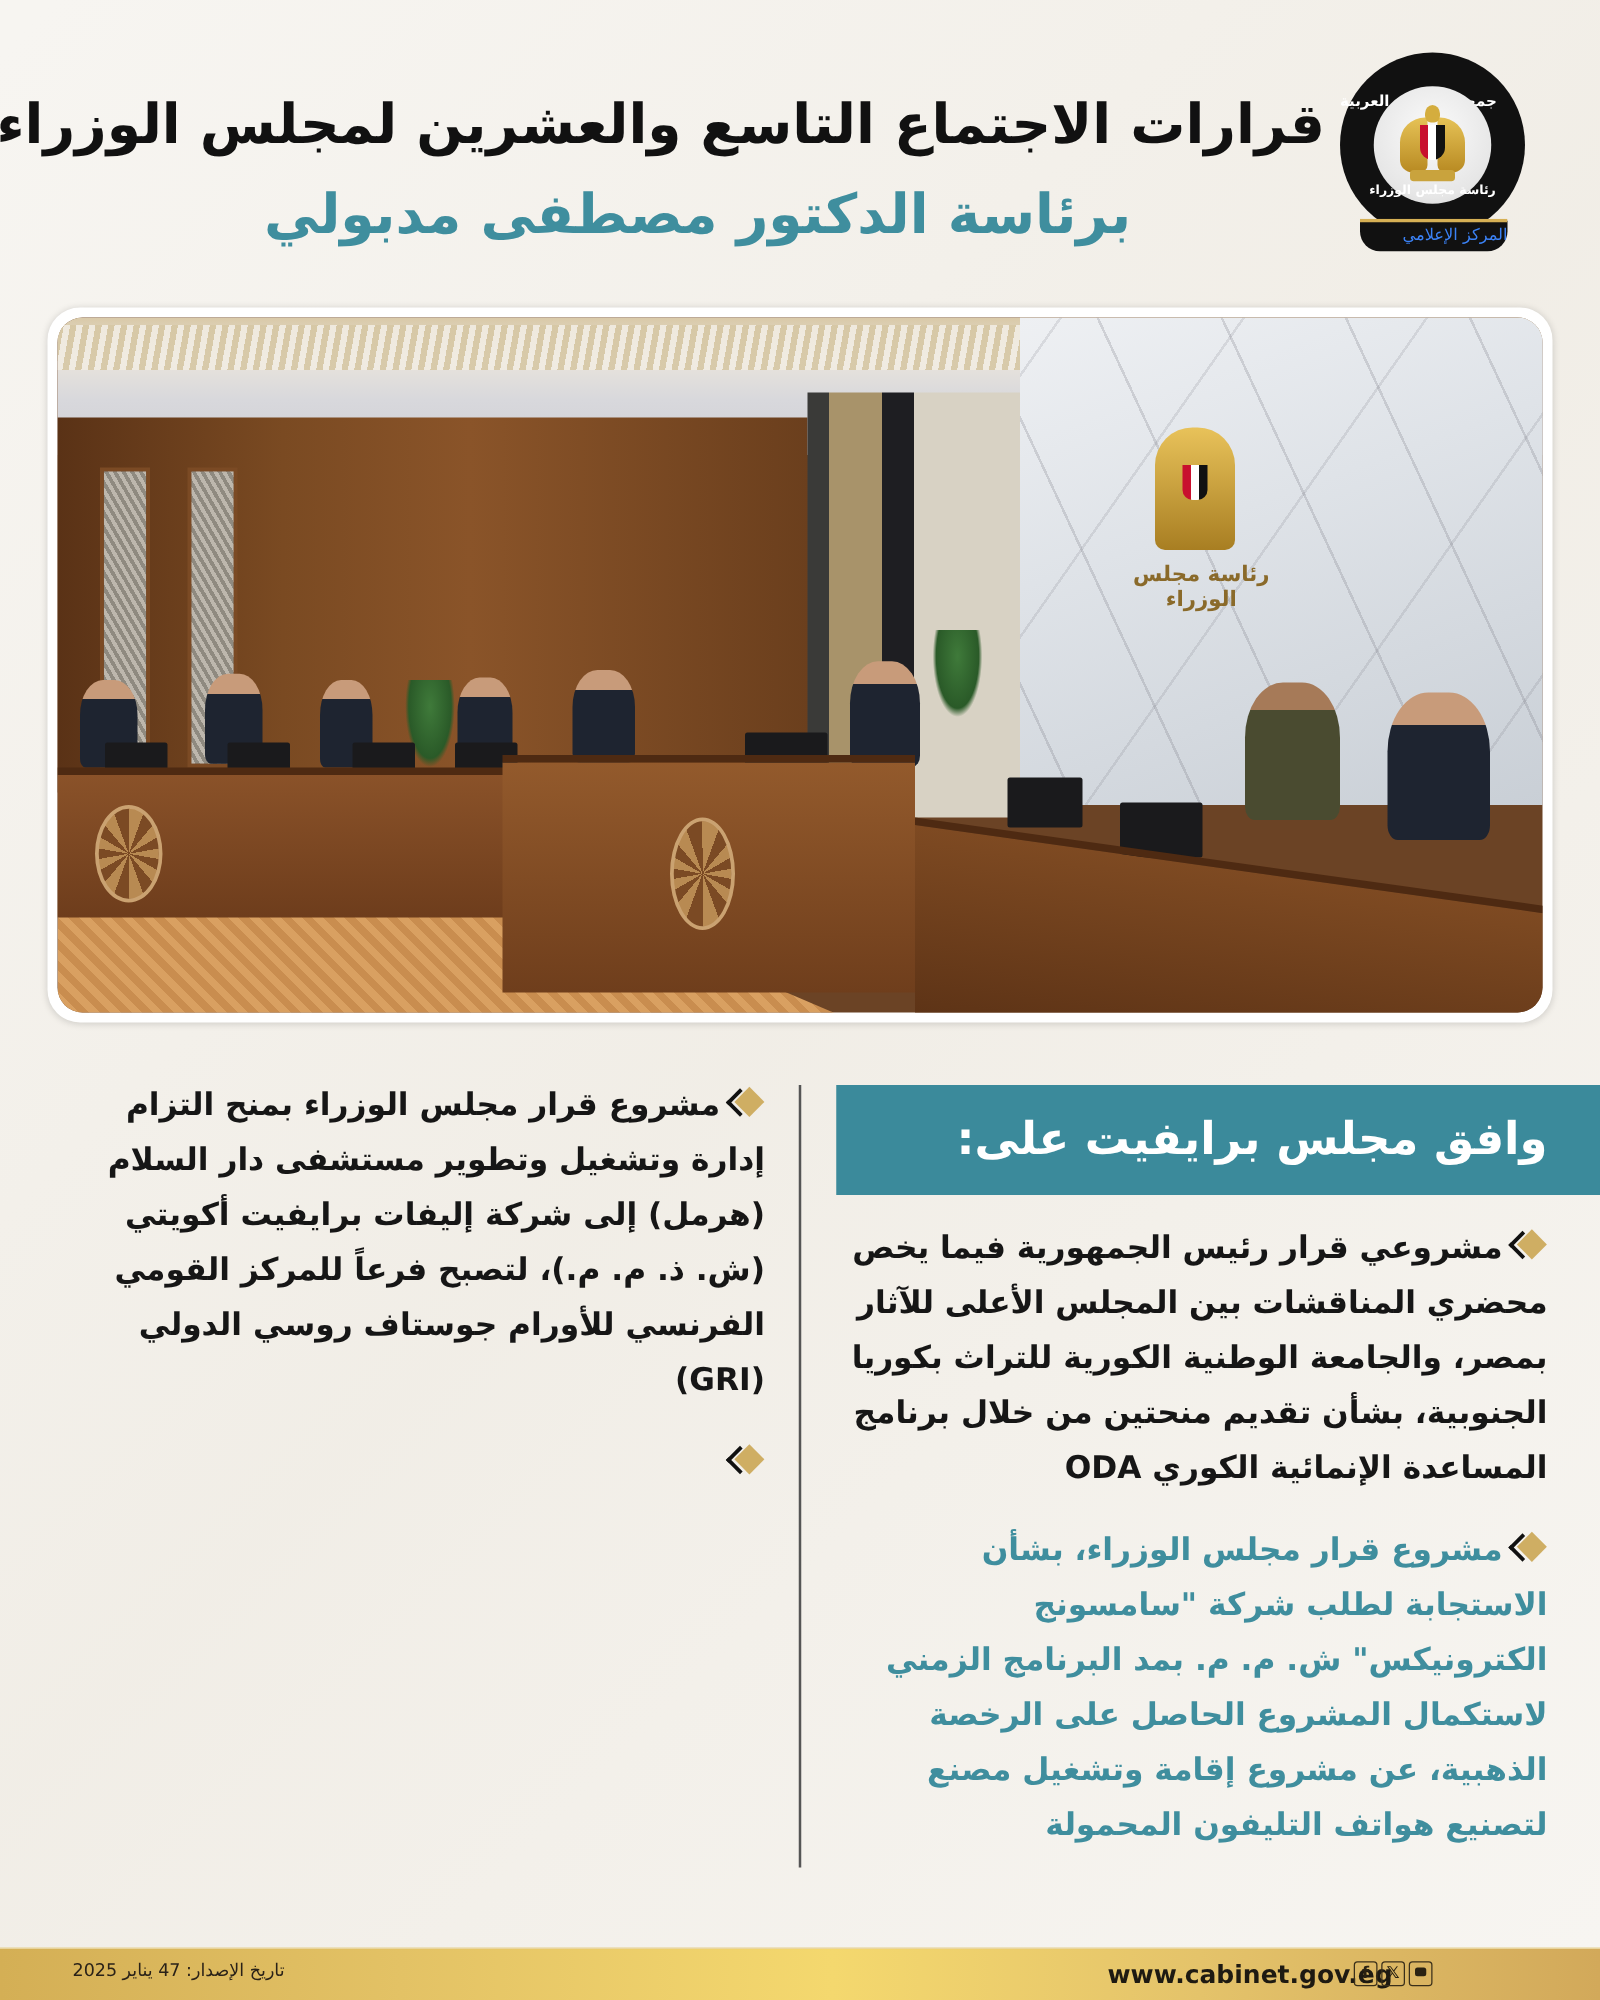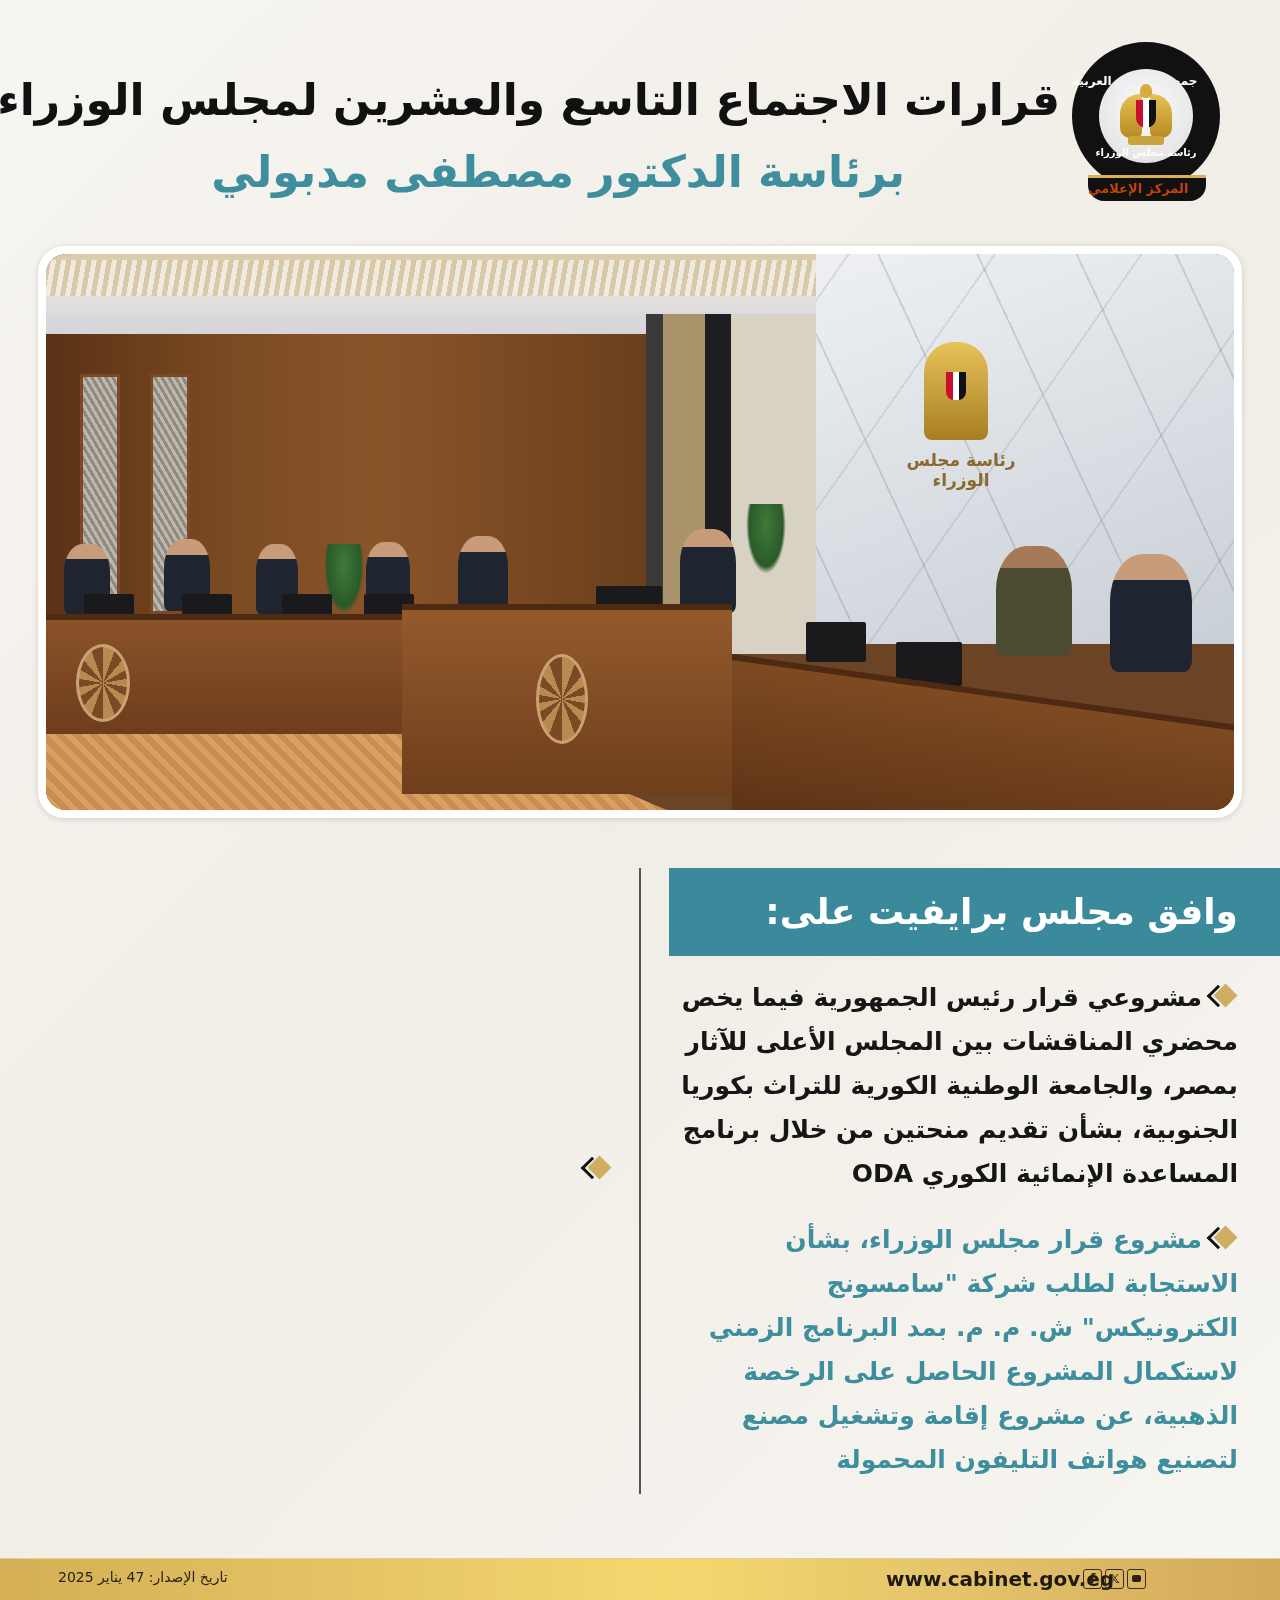--- a/index.html
+++ b/index.html
@@ -50,21 +50,21 @@
     position: absolute; top: 8px; left: 0; width: 100%; text-align: left;
     color: #fff; font-size: 12px; font-weight: bold; margin-top: 24px;
   }
   .logo-arc-mid {
     position: absolute; bottom: 32px; left: 0; width: 100%; text-align: center;
     color: #fff; font-size: 10px; font-weight: bold;
   }
   .logo-ribbon {
     position: absolute; left: 1088px; top: 175px; width: 118px; height: 26px;
     background: #111; border-top: 3px solid #d6b055; border-radius: 0 0 16px 16px;
-    color: #c2410c; font-size: 13px; font-weight: bold; text-align: left; line-height: 22px;
+    color: #3b82f6; font-size: 13px; font-weight: normal; text-align: right; line-height: 22px;
   }
   .title {
     position: absolute; right: 220px; top: 74px;
     font-size: 44px; font-weight: bold; color: #111; direction: rtl; white-space: nowrap;
     letter-spacing: -0.5px;
   }
   .subtitle {
     position: absolute; right: 375px; top: 146px;
     font-size: 44px; font-weight: bold; color: #3f8e9e; direction: rtl; white-space: nowrap;
     letter-spacing: -0.5px;
@@ -281,20 +281,23 @@
 <div class="col col-right" style="top:976px;height:530px;">
   <div class="item teal" style="top:242px;">
     <span class="bullet"></span><span class="txt">مشروع قرار مجلس الوزراء، بشأن الاستجابة لطلب شركة "سامسونج الكترونيكس" ش. م. م. بمد البرنامج الزمني لاستكمال المشروع الحاصل على الرخصة الذهبية، عن مشروع إقامة وتشغيل مصنع لتصنيع هواتف التليفون المحمولة</span>
   </div>
   <div class="item dark" style="top:0;">
     <span class="bullet"></span><span class="txt">مشروعي قرار رئيس الجمهورية فيما يخص محضري المناقشات بين المجلس الأعلى للآثار بمصر، والجامعة الوطنية الكورية للتراث بكوريا الجنوبية، بشأن تقديم منحتين من خلال برنامج المساعدة الإنمائية الكوري ODA</span>
   </div>
 </div>
 
 <div class="col col-left" style="top:862px;height:640px;">
+  <div class="item dark" style="top:0;">
+    <span class="bullet"></span><span class="txt">مشروع قرار مجلس الوزراء بمنح التزام إدارة وتشغيل وتطوير مستشفى دار السلام (هرمل) إلى شركة إليفات برايفيت أكويتي (ش. ذ. م. م.)، لتصبح فرعاً للمركز القومي الفرنسي للأورام جوستاف روسي الدولي (GRI)</span>
+  </div>
   <div class="item teal" style="top:286px;">
     <span class="bullet"></span>
   </div>
 </div>
 
 <div class="footer">
   <div class="footer-date">تاريخ الإصدار: 47 يناير 2025</div>
   <a class="footer-url">www.cabinet.gov.eg</a>
   <div class="social">
     <div class="social-btn">f</div>

